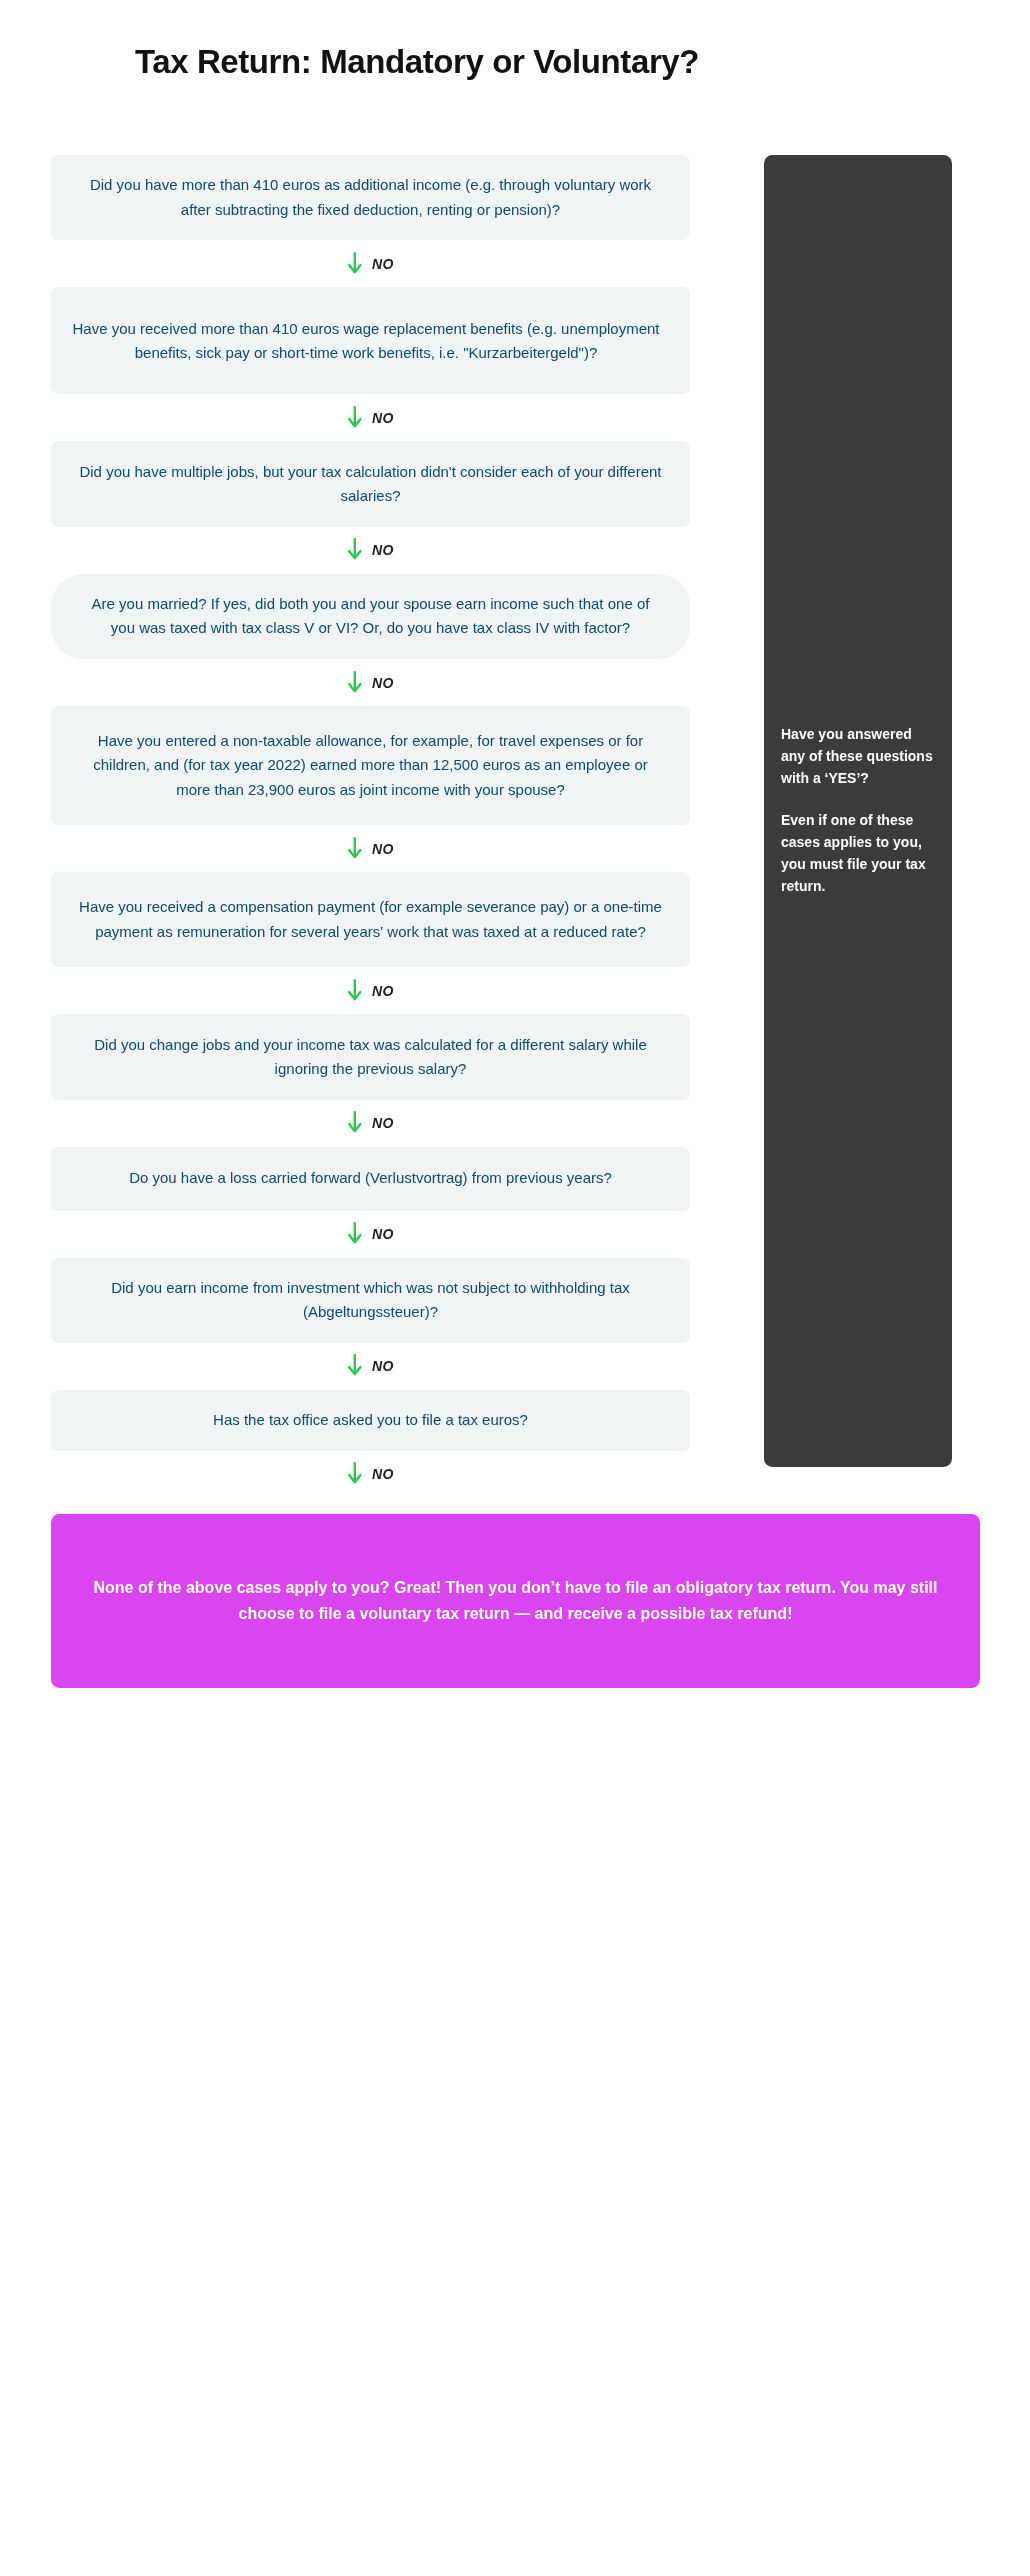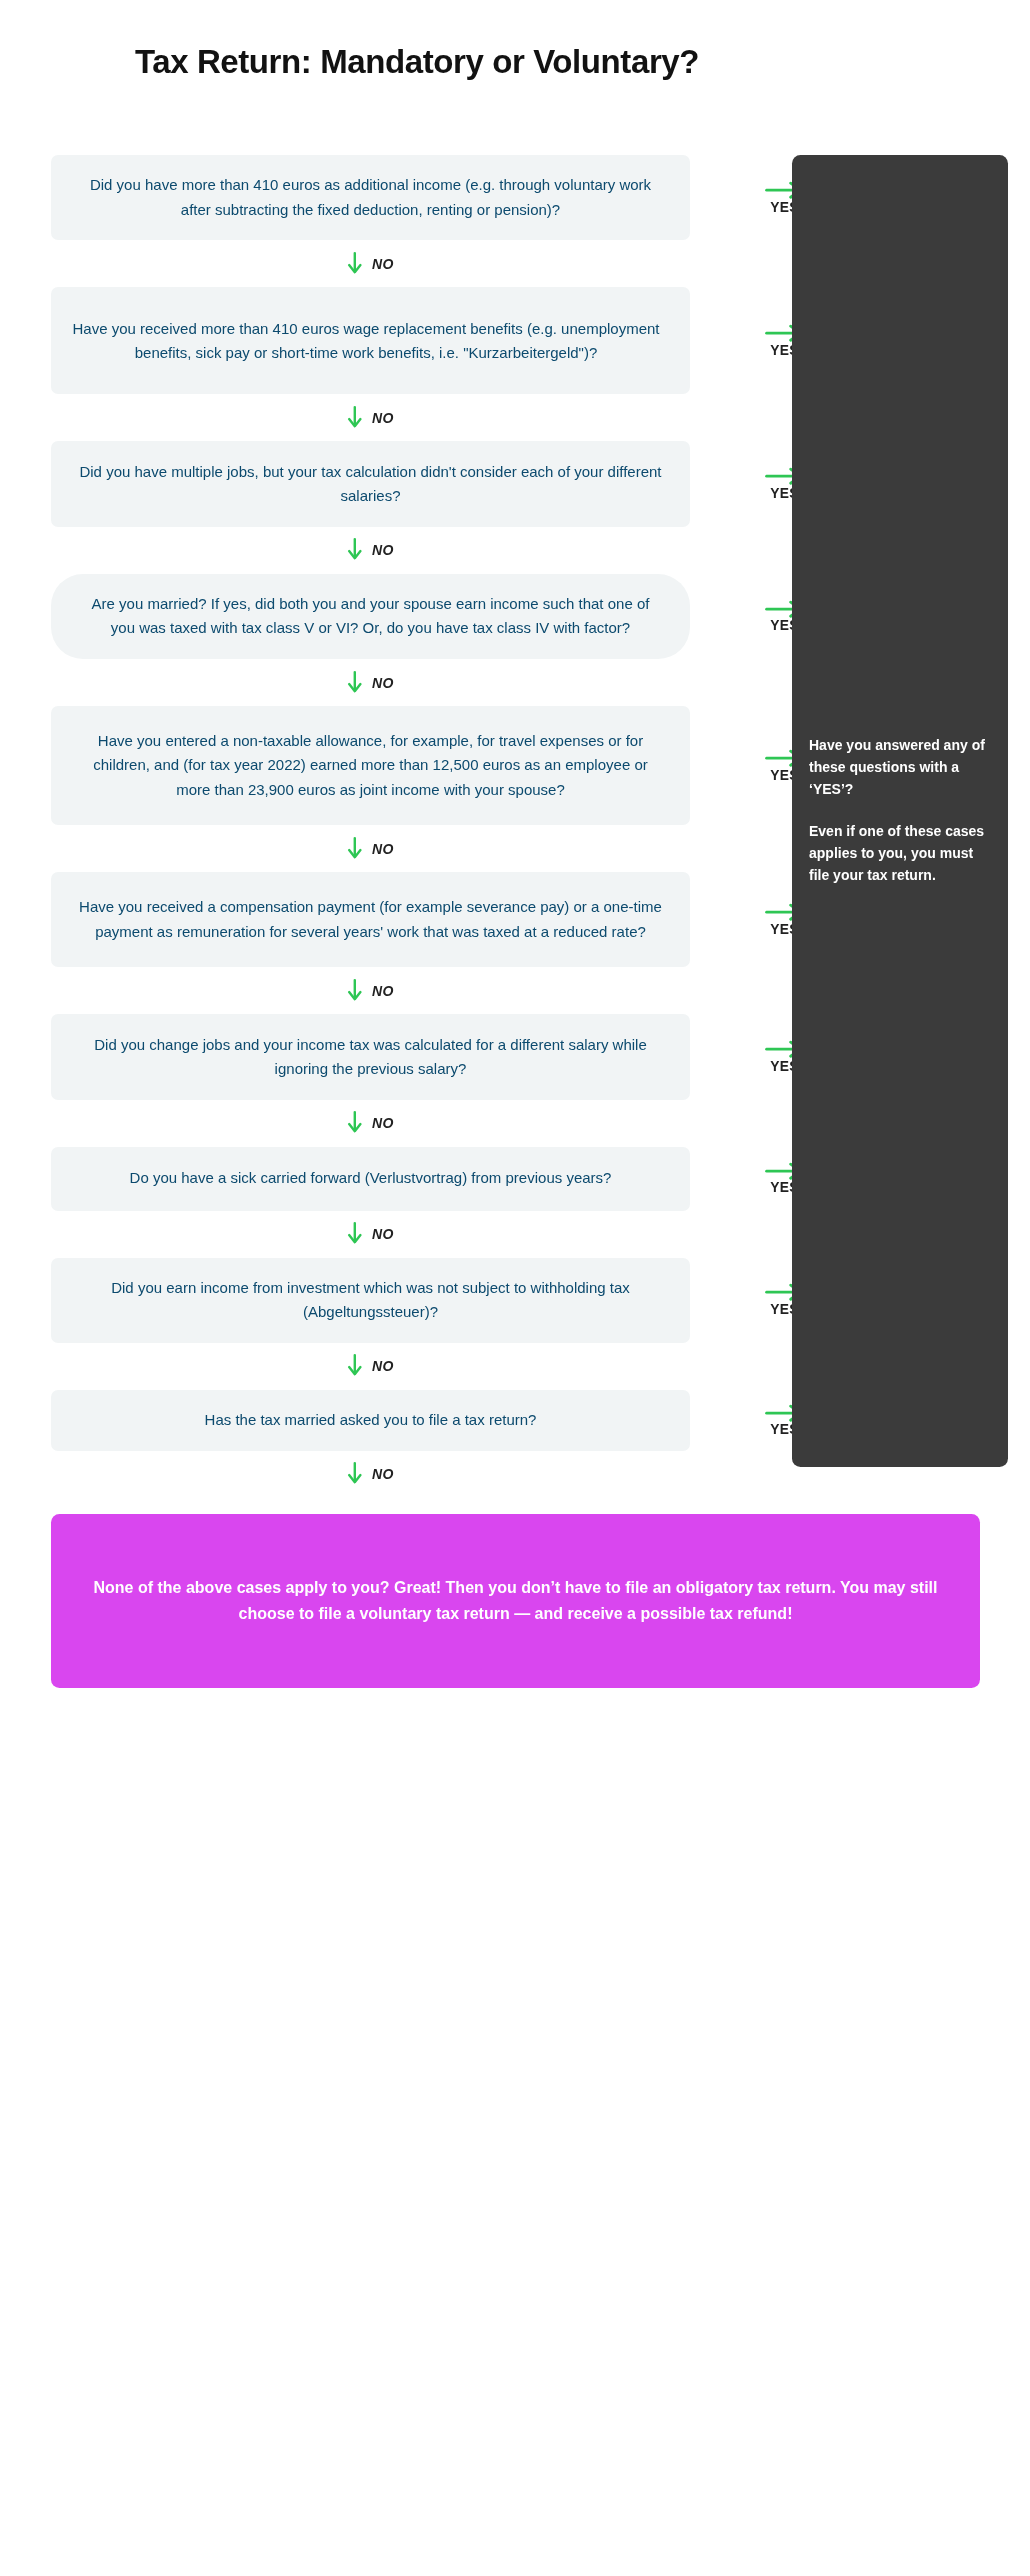--- a/index.html
+++ b/index.html
@@ -97,30 +97,29 @@
     letter-spacing: 0.4px;
     color: #222222;
     line-height: 1;
   }
 
   
   .dark-panel {
     position: absolute;
     left: 764px;
     top: 155px;
-    width: 216px;
+    width: 188px;
     height: 812px;
     background: #3b3b3b;
     border-radius: 8.5px;
     box-sizing: border-box;
     padding: 0 17px;
     display: flex;
     flex-direction: column;
     justify-content: center;
-    margin-left: 28px;
   }
   .dark-panel p {
     margin: 0;
     color: #ffffff;
     font-size: 14px;
     font-weight: bold;
     line-height: 1.56;
   }
   .dark-panel p + p { margin-top: 20.5px; }
 
@@ -247,21 +246,21 @@
             </svg></span><div class="yes-label">YES</div></div>
       </div>
       <div class="no-connector">
         <span><svg width="15.6" height="24" viewBox="0 0 22 34" aria-hidden="true">
             <line x1="11" y1="3" x2="11" y2="28" stroke="#2ec654" stroke-width="3.4" stroke-linecap="round"></line>
             <polyline points="3,20 11,30 19,20" fill="none" stroke="#2ec654" stroke-width="3.4" stroke-linecap="round" stroke-linejoin="round"></polyline>
           </svg></span>
         <span class="no-label">NO</span>
       </div>
       <div class="qbox" style="min-height: 64px;">
-        <div class="qbox-text">Do you have a sick carried forward (Verlustvortrag) from previous years?</div>
+        <div class="qbox-text">Do you have a loss carried forward (Verlustvortrag) from previous years?</div>
         <div class="yes-marker"><span><svg class="yes-arrow-svg" width="40" height="18.4" viewBox="0 0 56 26" aria-hidden="true">
               <line x1="2" y1="13" x2="48" y2="13" stroke="#2ec654" stroke-width="4" stroke-linecap="round"></line>
               <polyline points="36,3 50,13 36,23" fill="none" stroke="#2ec654" stroke-width="4" stroke-linecap="round" stroke-linejoin="round"></polyline>
             </svg></span><div class="yes-label">YES</div></div>
       </div>
       <div class="no-connector">
         <span><svg width="15.6" height="24" viewBox="0 0 22 34" aria-hidden="true">
             <line x1="11" y1="3" x2="11" y2="28" stroke="#2ec654" stroke-width="3.4" stroke-linecap="round"></line>
             <polyline points="3,20 11,30 19,20" fill="none" stroke="#2ec654" stroke-width="3.4" stroke-linecap="round" stroke-linejoin="round"></polyline>
           </svg></span>
@@ -275,21 +274,21 @@
             </svg></span><div class="yes-label">YES</div></div>
       </div>
       <div class="no-connector">
         <span><svg width="15.6" height="24" viewBox="0 0 22 34" aria-hidden="true">
             <line x1="11" y1="3" x2="11" y2="28" stroke="#2ec654" stroke-width="3.4" stroke-linecap="round"></line>
             <polyline points="3,20 11,30 19,20" fill="none" stroke="#2ec654" stroke-width="3.4" stroke-linecap="round" stroke-linejoin="round"></polyline>
           </svg></span>
         <span class="no-label">NO</span>
       </div>
       <div class="qbox" style="min-height: 57px;">
-        <div class="qbox-text">Has the tax married asked you to file a tax return?</div>
+        <div class="qbox-text">Has the tax office asked you to file a tax euros?</div>
         <div class="yes-marker"><span><svg class="yes-arrow-svg" width="40" height="18.4" viewBox="0 0 56 26" aria-hidden="true">
               <line x1="2" y1="13" x2="48" y2="13" stroke="#2ec654" stroke-width="4" stroke-linecap="round"></line>
               <polyline points="36,3 50,13 36,23" fill="none" stroke="#2ec654" stroke-width="4" stroke-linecap="round" stroke-linejoin="round"></polyline>
             </svg></span><div class="yes-label">YES</div></div>
       </div>
       <div class="no-connector">
         <span><svg width="15.6" height="24" viewBox="0 0 22 34" aria-hidden="true">
             <line x1="11" y1="3" x2="11" y2="28" stroke="#2ec654" stroke-width="3.4" stroke-linecap="round"></line>
             <polyline points="3,20 11,30 19,20" fill="none" stroke="#2ec654" stroke-width="3.4" stroke-linecap="round" stroke-linejoin="round"></polyline>
           </svg></span>

